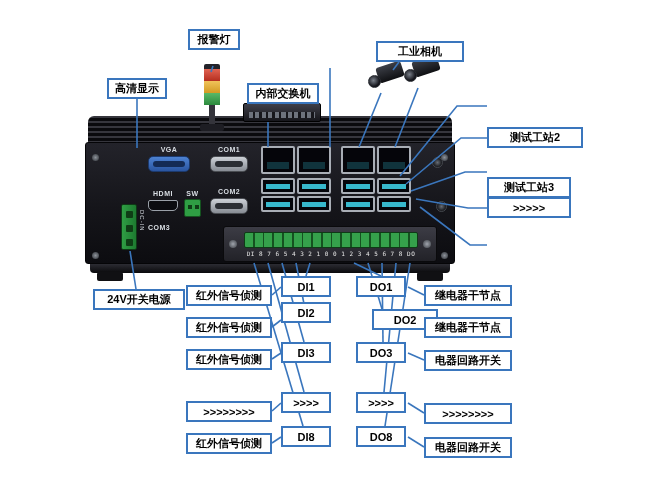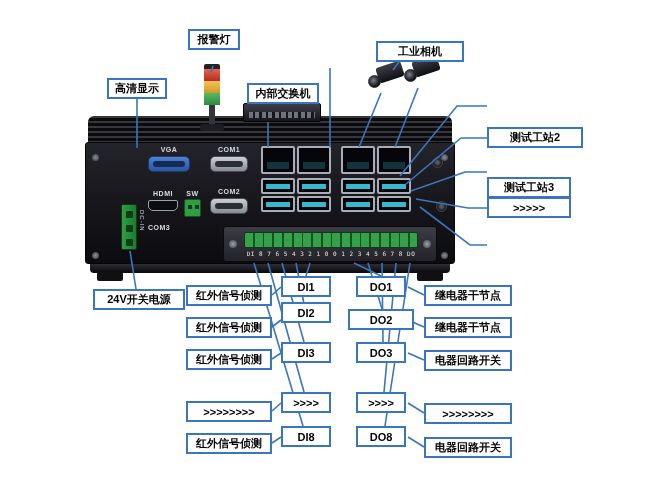--- a/index.html
+++ b/index.html
@@ -222,21 +222,21 @@
   <div class="callout" style="left:186px;top:401px;width:86px;">&gt;&gt;&gt;&gt;&gt;&gt;&gt;&gt;</div>
   <div class="callout" style="left:186px;top:433px;width:86px;">红外信号侦测</div>
 
   <div class="callout" style="left:281px;top:276px;width:50px;">DI1</div>
   <div class="callout" style="left:281px;top:302px;width:50px;">DI2</div>
   <div class="callout" style="left:281px;top:342px;width:50px;">DI3</div>
   <div class="callout" style="left:281px;top:392px;width:50px;">&gt;&gt;&gt;&gt;</div>
   <div class="callout" style="left:281px;top:426px;width:50px;">DI8</div>
 
   <div class="callout" style="left:356px;top:276px;width:50px;">DO1</div>
-  <div class="callout" style="left:348px;top:309px;width:66px;">DO2</div>
+  <div class="callout" style="left:372px;top:309px;width:66px;">DO2</div>
   <div class="callout" style="left:356px;top:342px;width:50px;">DO3</div>
   <div class="callout" style="left:356px;top:392px;width:50px;">&gt;&gt;&gt;&gt;</div>
   <div class="callout" style="left:356px;top:426px;width:50px;">DO8</div>
 
   <div class="callout" style="left:424px;top:285px;width:88px;">继电器干节点</div>
   <div class="callout" style="left:424px;top:317px;width:88px;">继电器干节点</div>
   <div class="callout" style="left:424px;top:350px;width:88px;">电器回路开关</div>
   <div class="callout" style="left:424px;top:403px;width:88px;">&gt;&gt;&gt;&gt;&gt;&gt;&gt;&gt;</div>
   <div class="callout" style="left:424px;top:437px;width:88px;">电器回路开关</div>
 

